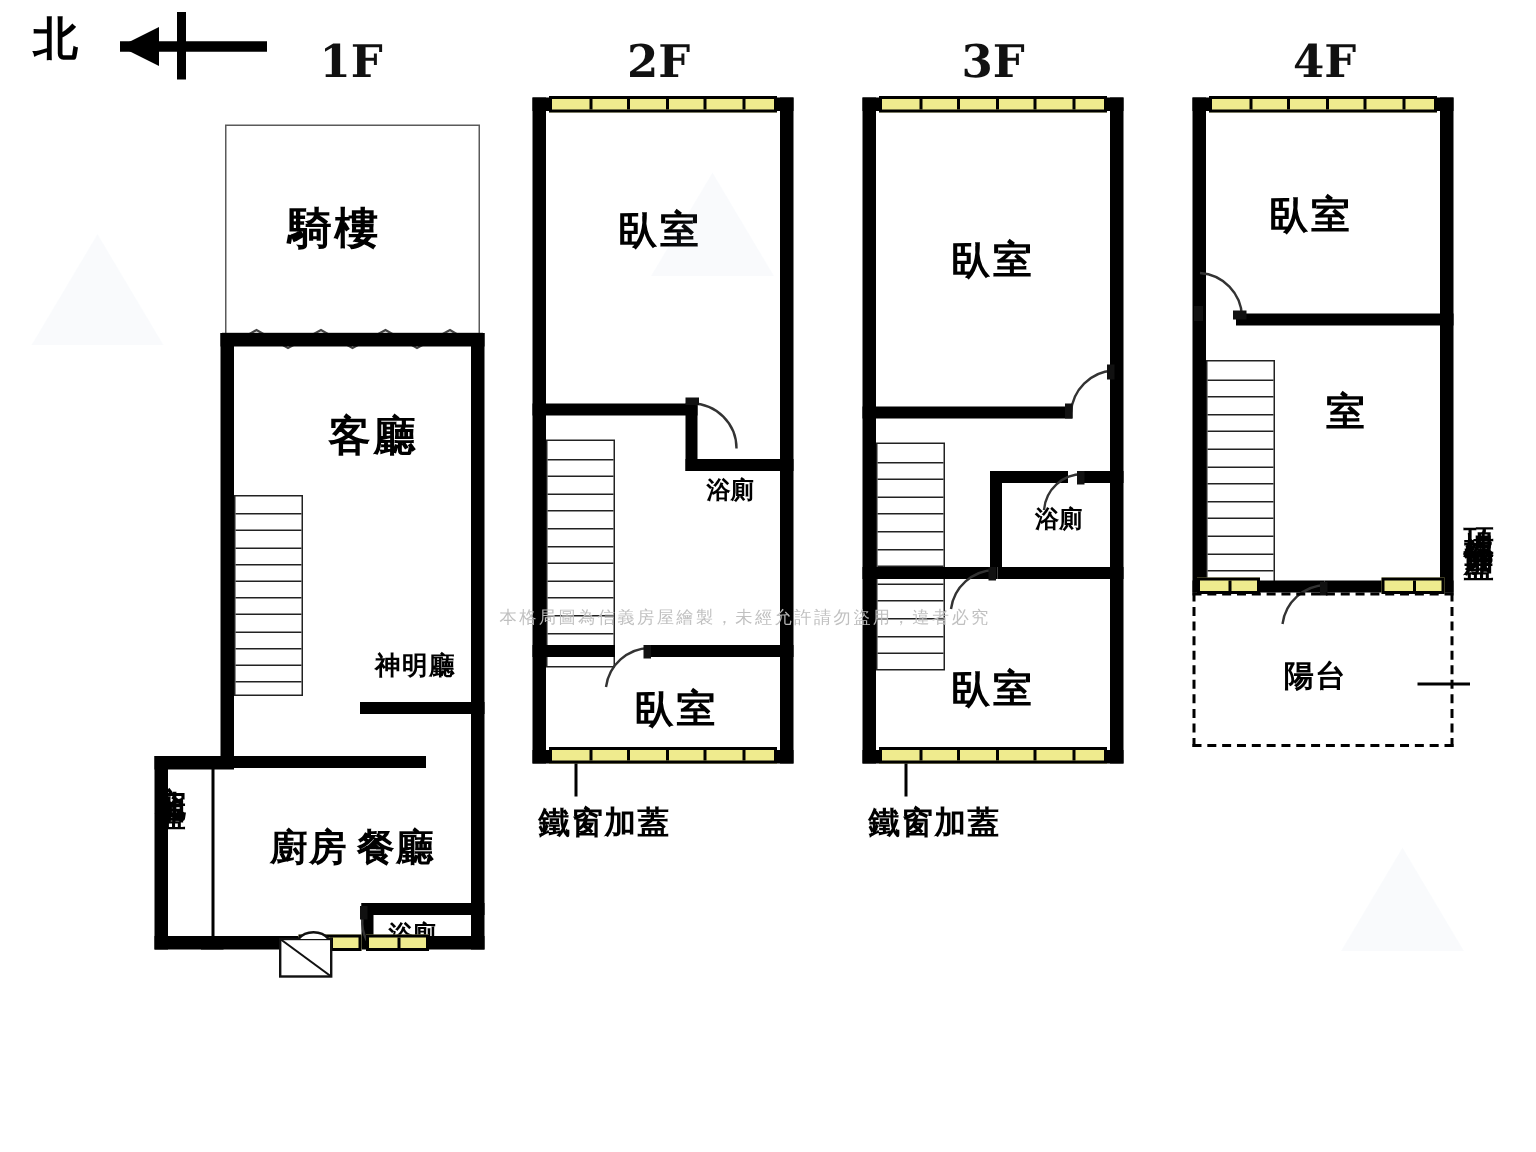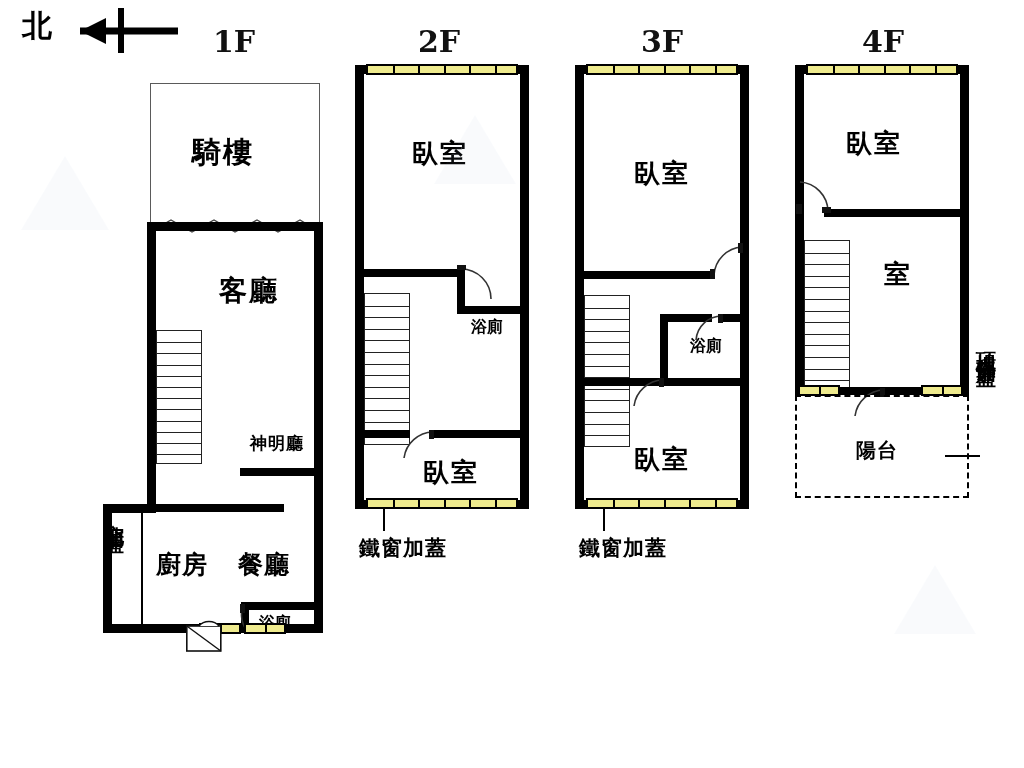--- a/index.html
+++ b/index.html
@@ -107,21 +107,21 @@
       <i style="top:100.8px"></i>
         <i style="top:112px"></i>
         <i style="top:123.2px"></i>
     </div>
 
     <div class="wall" style="left:240px;top:468px;width:83px;height:8px;"></div>
     <div class="lbl" style="left:250px;top:432px;font-size:17px;letter-spacing:1px;">神明廳</div>
 
     <div class="wall" style="left:147px;top:504px;width:137px;height:8px;"></div>
 
-    <div class="lbl" style="left:156px;top:548px;font-size:25px;letter-spacing:1px;">廚房</div>
+    <div class="lbl" style="left:180px;top:548px;font-size:25px;letter-spacing:1px;">廚房</div>
     <div class="lbl" style="left:238px;top:548px;font-size:25px;letter-spacing:1px;">餐廳</div>
 
     <div class="wall" style="left:241px;top:602px;width:8px;height:30px;"></div>
     <div class="wall" style="left:241px;top:602px;width:82px;height:8px;"></div>
     <div class="door" style="left:234px;top:604px;">
       <svg width="30" height="32" viewBox="0 0 30 32">
         <path d="M9,2 A26,26 0 0 0 14,28" fill="none" stroke="#333" stroke-width="1.6"></path>
         <rect x="6" y="0" width="5" height="9" fill="#111"></rect>
       </svg>
     </div>
@@ -342,20 +342,21 @@
       </svg>
     </div>
 
     <div class="dashbox" style="left:795px;top:395px;width:174px;height:103px;"></div>
     <div class="lbl" style="left:856px;top:437px;font-size:20px;letter-spacing:1px;">陽台</div>
 
     <div class="dimcap" style="left:945px;top:455px;width:35px;height:2px;"></div>
     <div class="vlbl" style="left:976px;top:336px;font-size:20px;letter-spacing:3px;">頂樓部分加蓋</div>
   </div>
 
+  <div class="wm wm-small">本格局圖為信義房屋繪製，未經允許請勿盜用，違者必究</div>
 
   <div class="wm-ghost" style="left:5px;top:150px;width:120px;height:110px;">
     <svg viewBox="0 0 120 110">
         <path d="M60,6 L104,80 L16,80 Z" fill="#9fb8d8"></path>
       </svg>
   </div>
   <div class="wm-ghost" style="left:420px;top:110px;width:110px;height:100px;">
     <svg viewBox="0 0 110 100">
         <path d="M55,5 L96,74 L14,74 Z" fill="#9fb8d8"></path>
       </svg>

